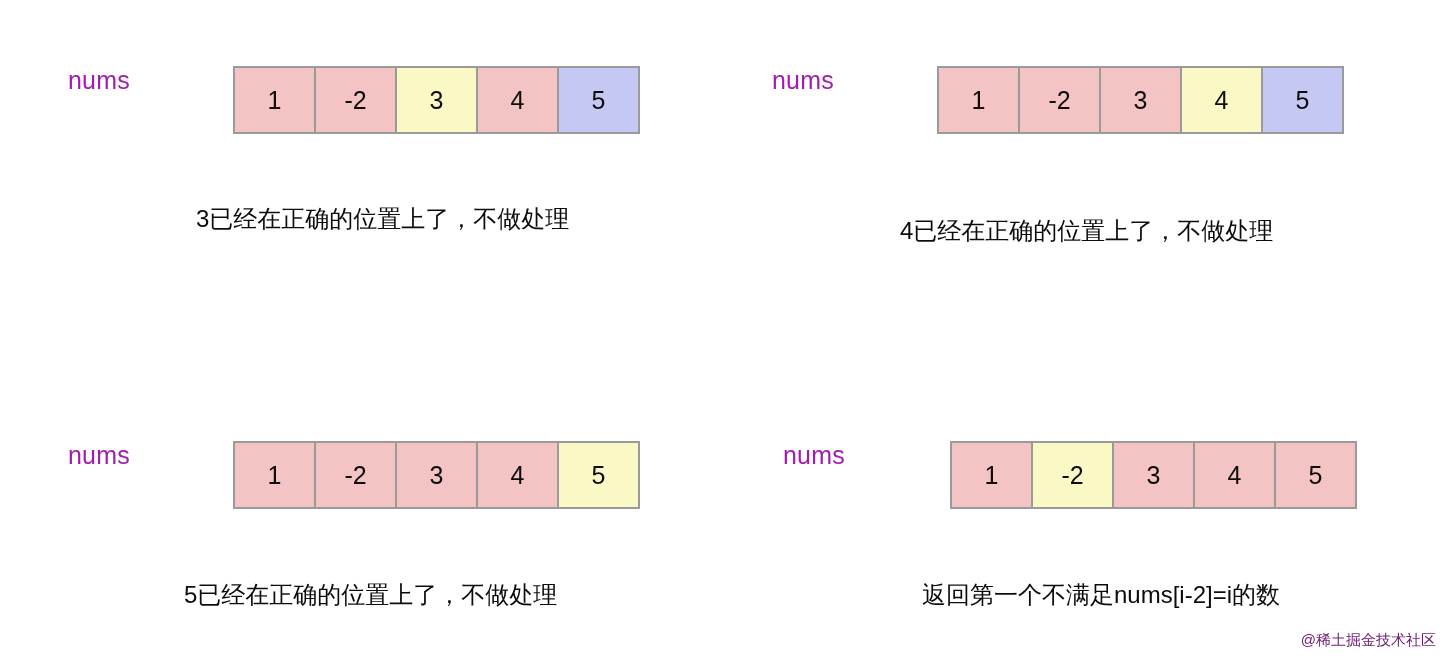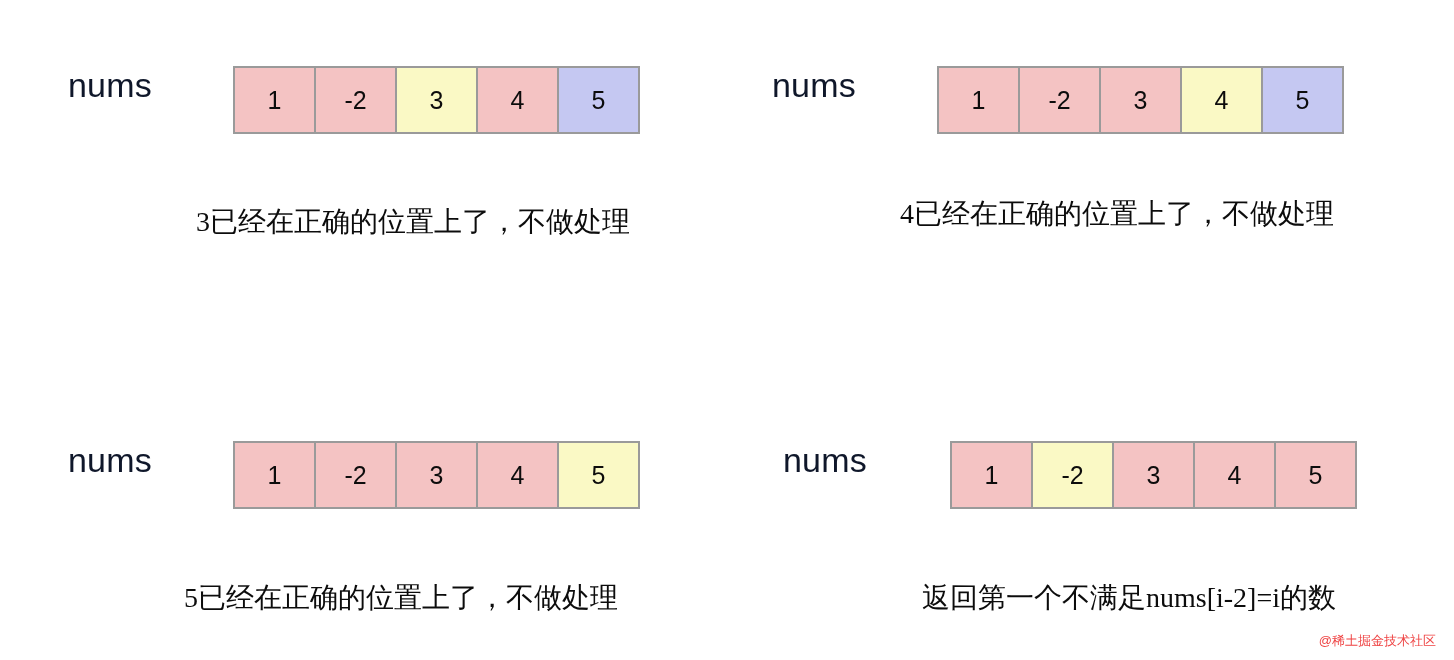--- a/index.html
+++ b/index.html
@@ -20,24 +20,24 @@
     position: absolute;
   }
 
   
   .array-row {
     position: absolute;
     display: flex;
     align-items: center;
   }
   .nums-label {
-    font-size: 34px;
+    font-size: 25px;
     font-weight: 400;
     letter-spacing: 0.2px;
-    color: #0f172a;
+    color: #a21caf;
     white-space: nowrap;
   }
   .cells {
     display: flex;
     position: absolute;
     top: 0;
   }
   .cell {
     width: 79px;
     height: 64px;
@@ -53,49 +53,49 @@
   }
   .cell:first-child { margin-left: 0; }
 
   .c-pink   { background: #f4c3c3; }
   .c-yellow { background: #faf9c5; }
   .c-blue   { background: #c5c8f2; }
 
   
   .caption {
     position: absolute;
-    font-size: 28px;
+    font-size: 24px;
     line-height: 1.2;
     white-space: nowrap;
     color: #0c0c0c;
-    font-family: Liberation Serif, serif;
+    font-family: Liberation Sans, sans-serif;
   }
 
   .watermark {
     position: absolute;
     right: 18px;
     bottom: 10px;
-    font-size: 13px;
-    color: #ef4444;
+    font-size: 15px;
+    color: #701a75;
     white-space: nowrap;
   }
 
   
   #panel-1 { left: 0;   top: 0; }
   #panel-2 { left: 0;   top: 0; }
   #panel-3 { left: 0;   top: 0; }
   #panel-4 { left: 0;   top: 0; }
 
   #row-1 { left: 68px;  top: 66px; }
   #row-1 .cells { left: 165px; }
   #cap-1 { left: 196px; top: 205px; }
 
   #row-2 { left: 772px; top: 66px; }
   #row-2 .cells { left: 165px; }
-  #cap-2 { left: 900px; top: 197px; }
+  #cap-2 { left: 900px; top: 217px; }
 
   #row-3 { left: 68px;  top: 441px; }
   #row-3 .cells { left: 165px; }
   #cap-3 { left: 184px; top: 581px; }
 
   #row-4 { left: 783px; top: 441px; }
   #row-4 .cells { left: 167px; }
   #cap-4 { left: 922px; top: 581px; }
 </style>
 </head>

